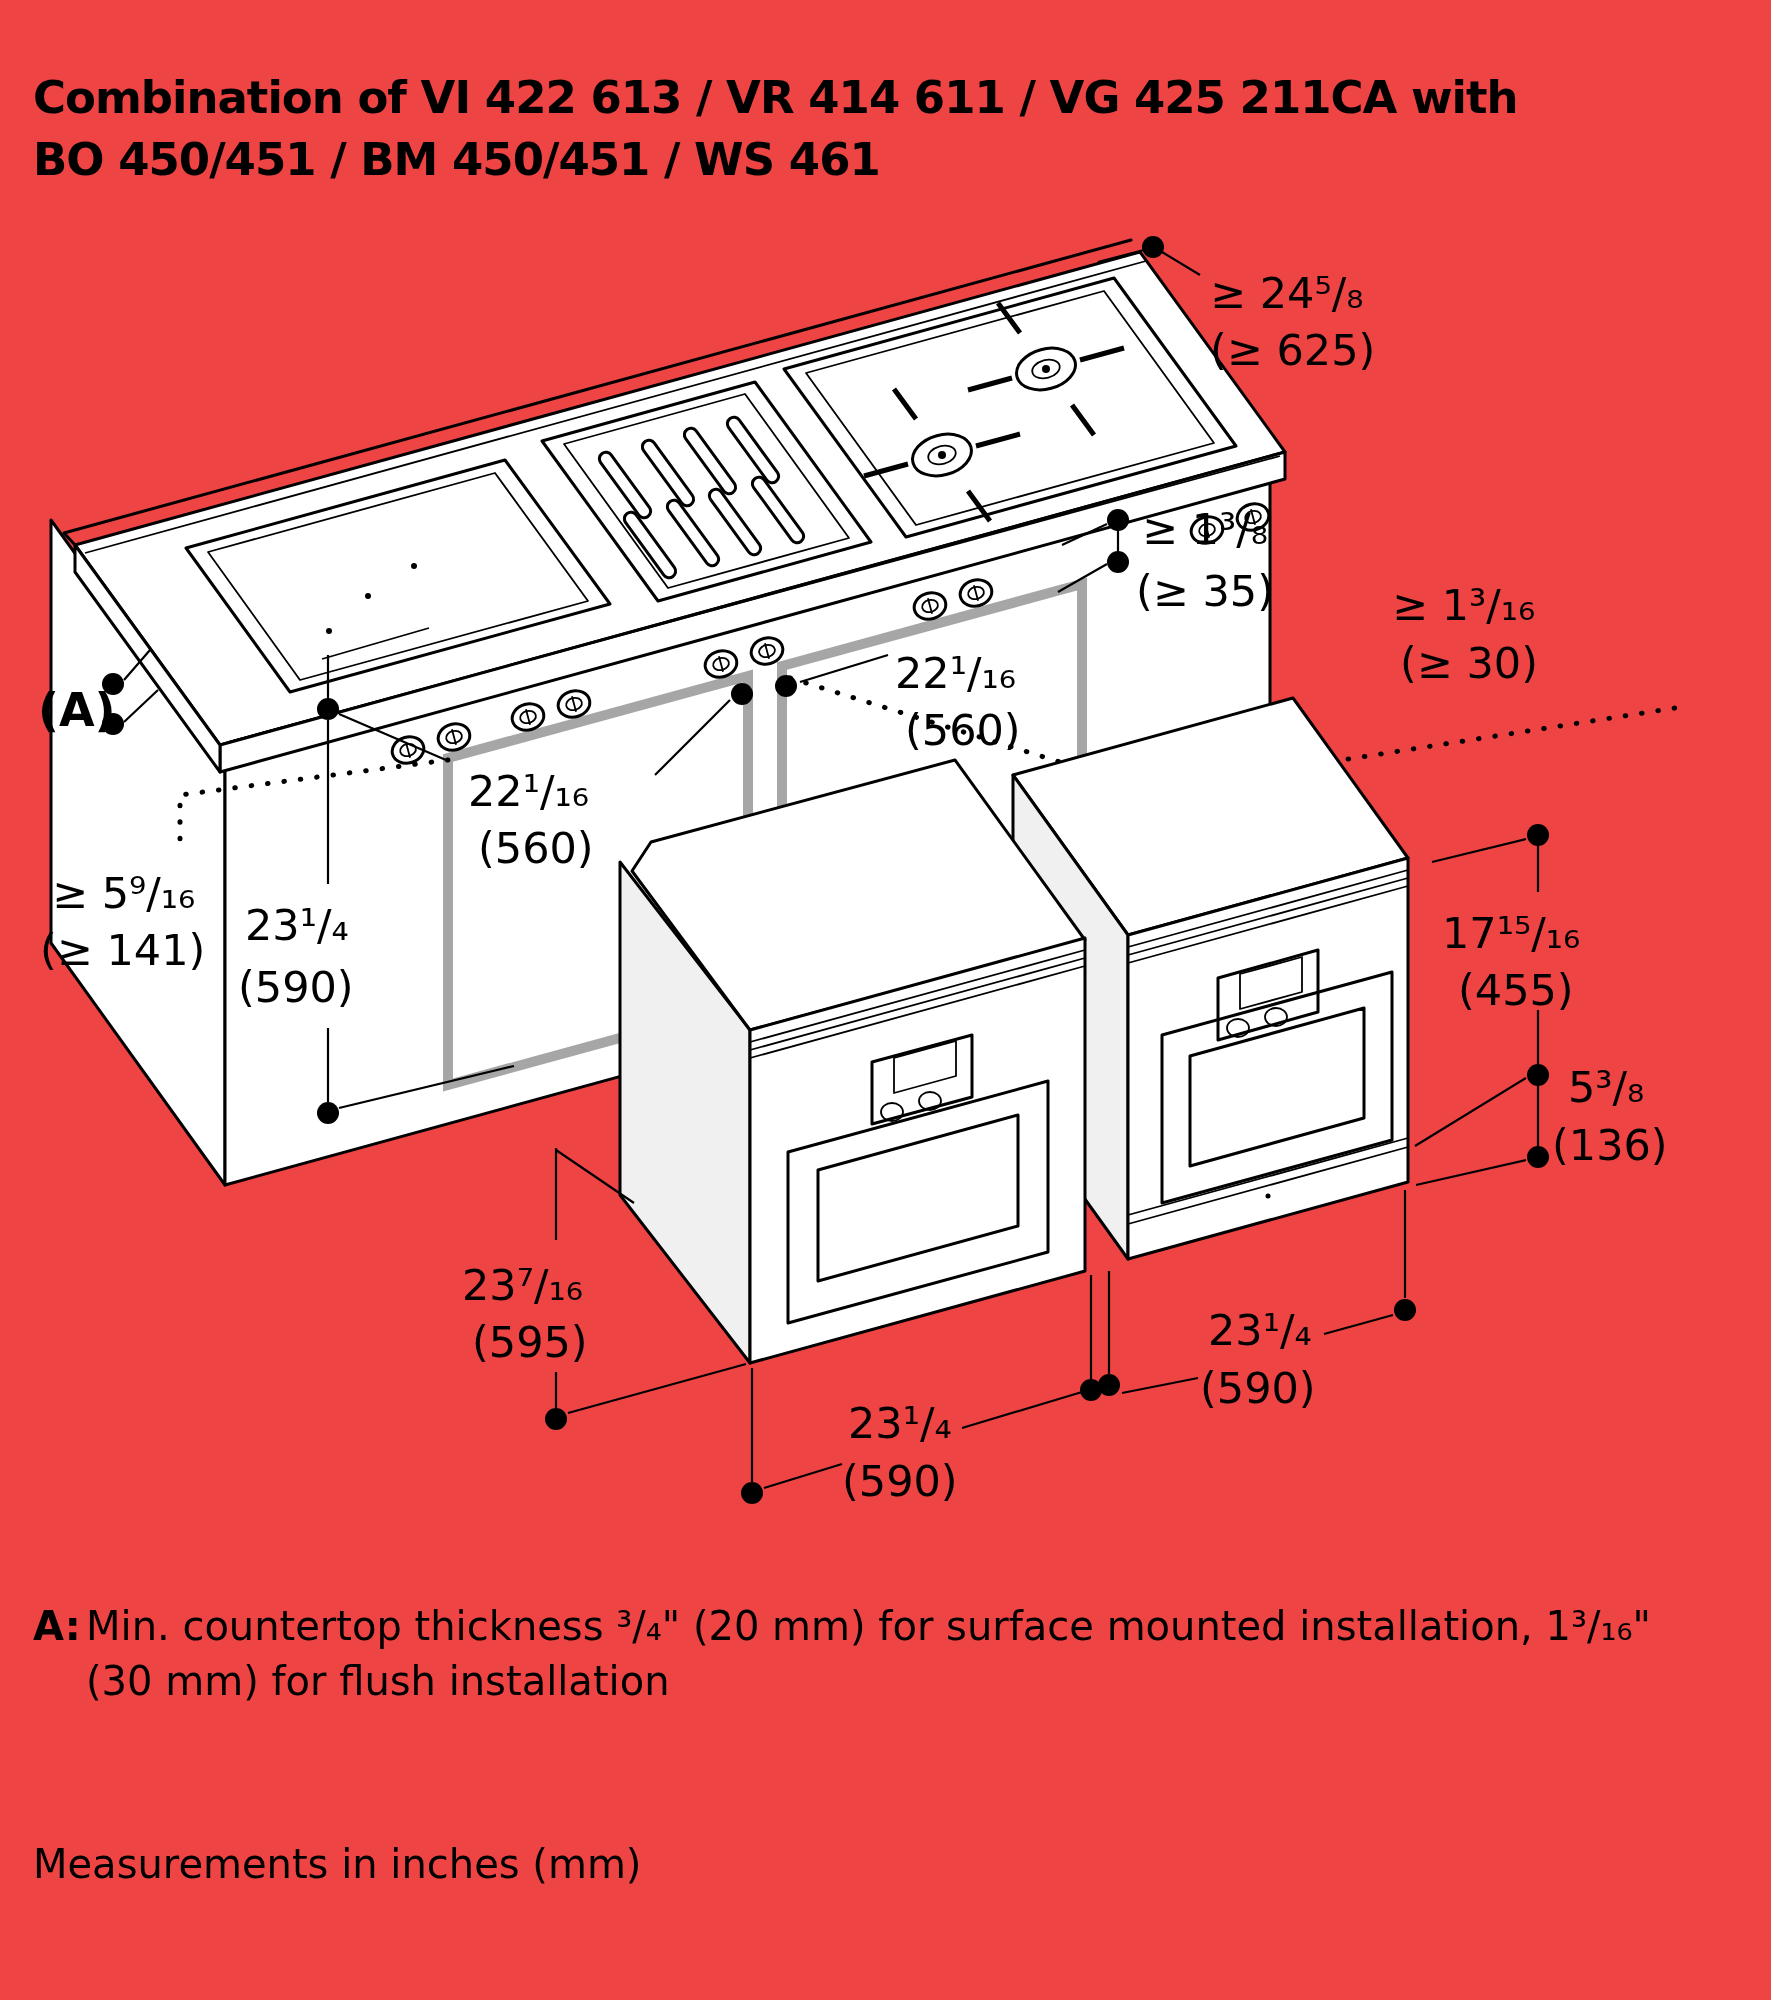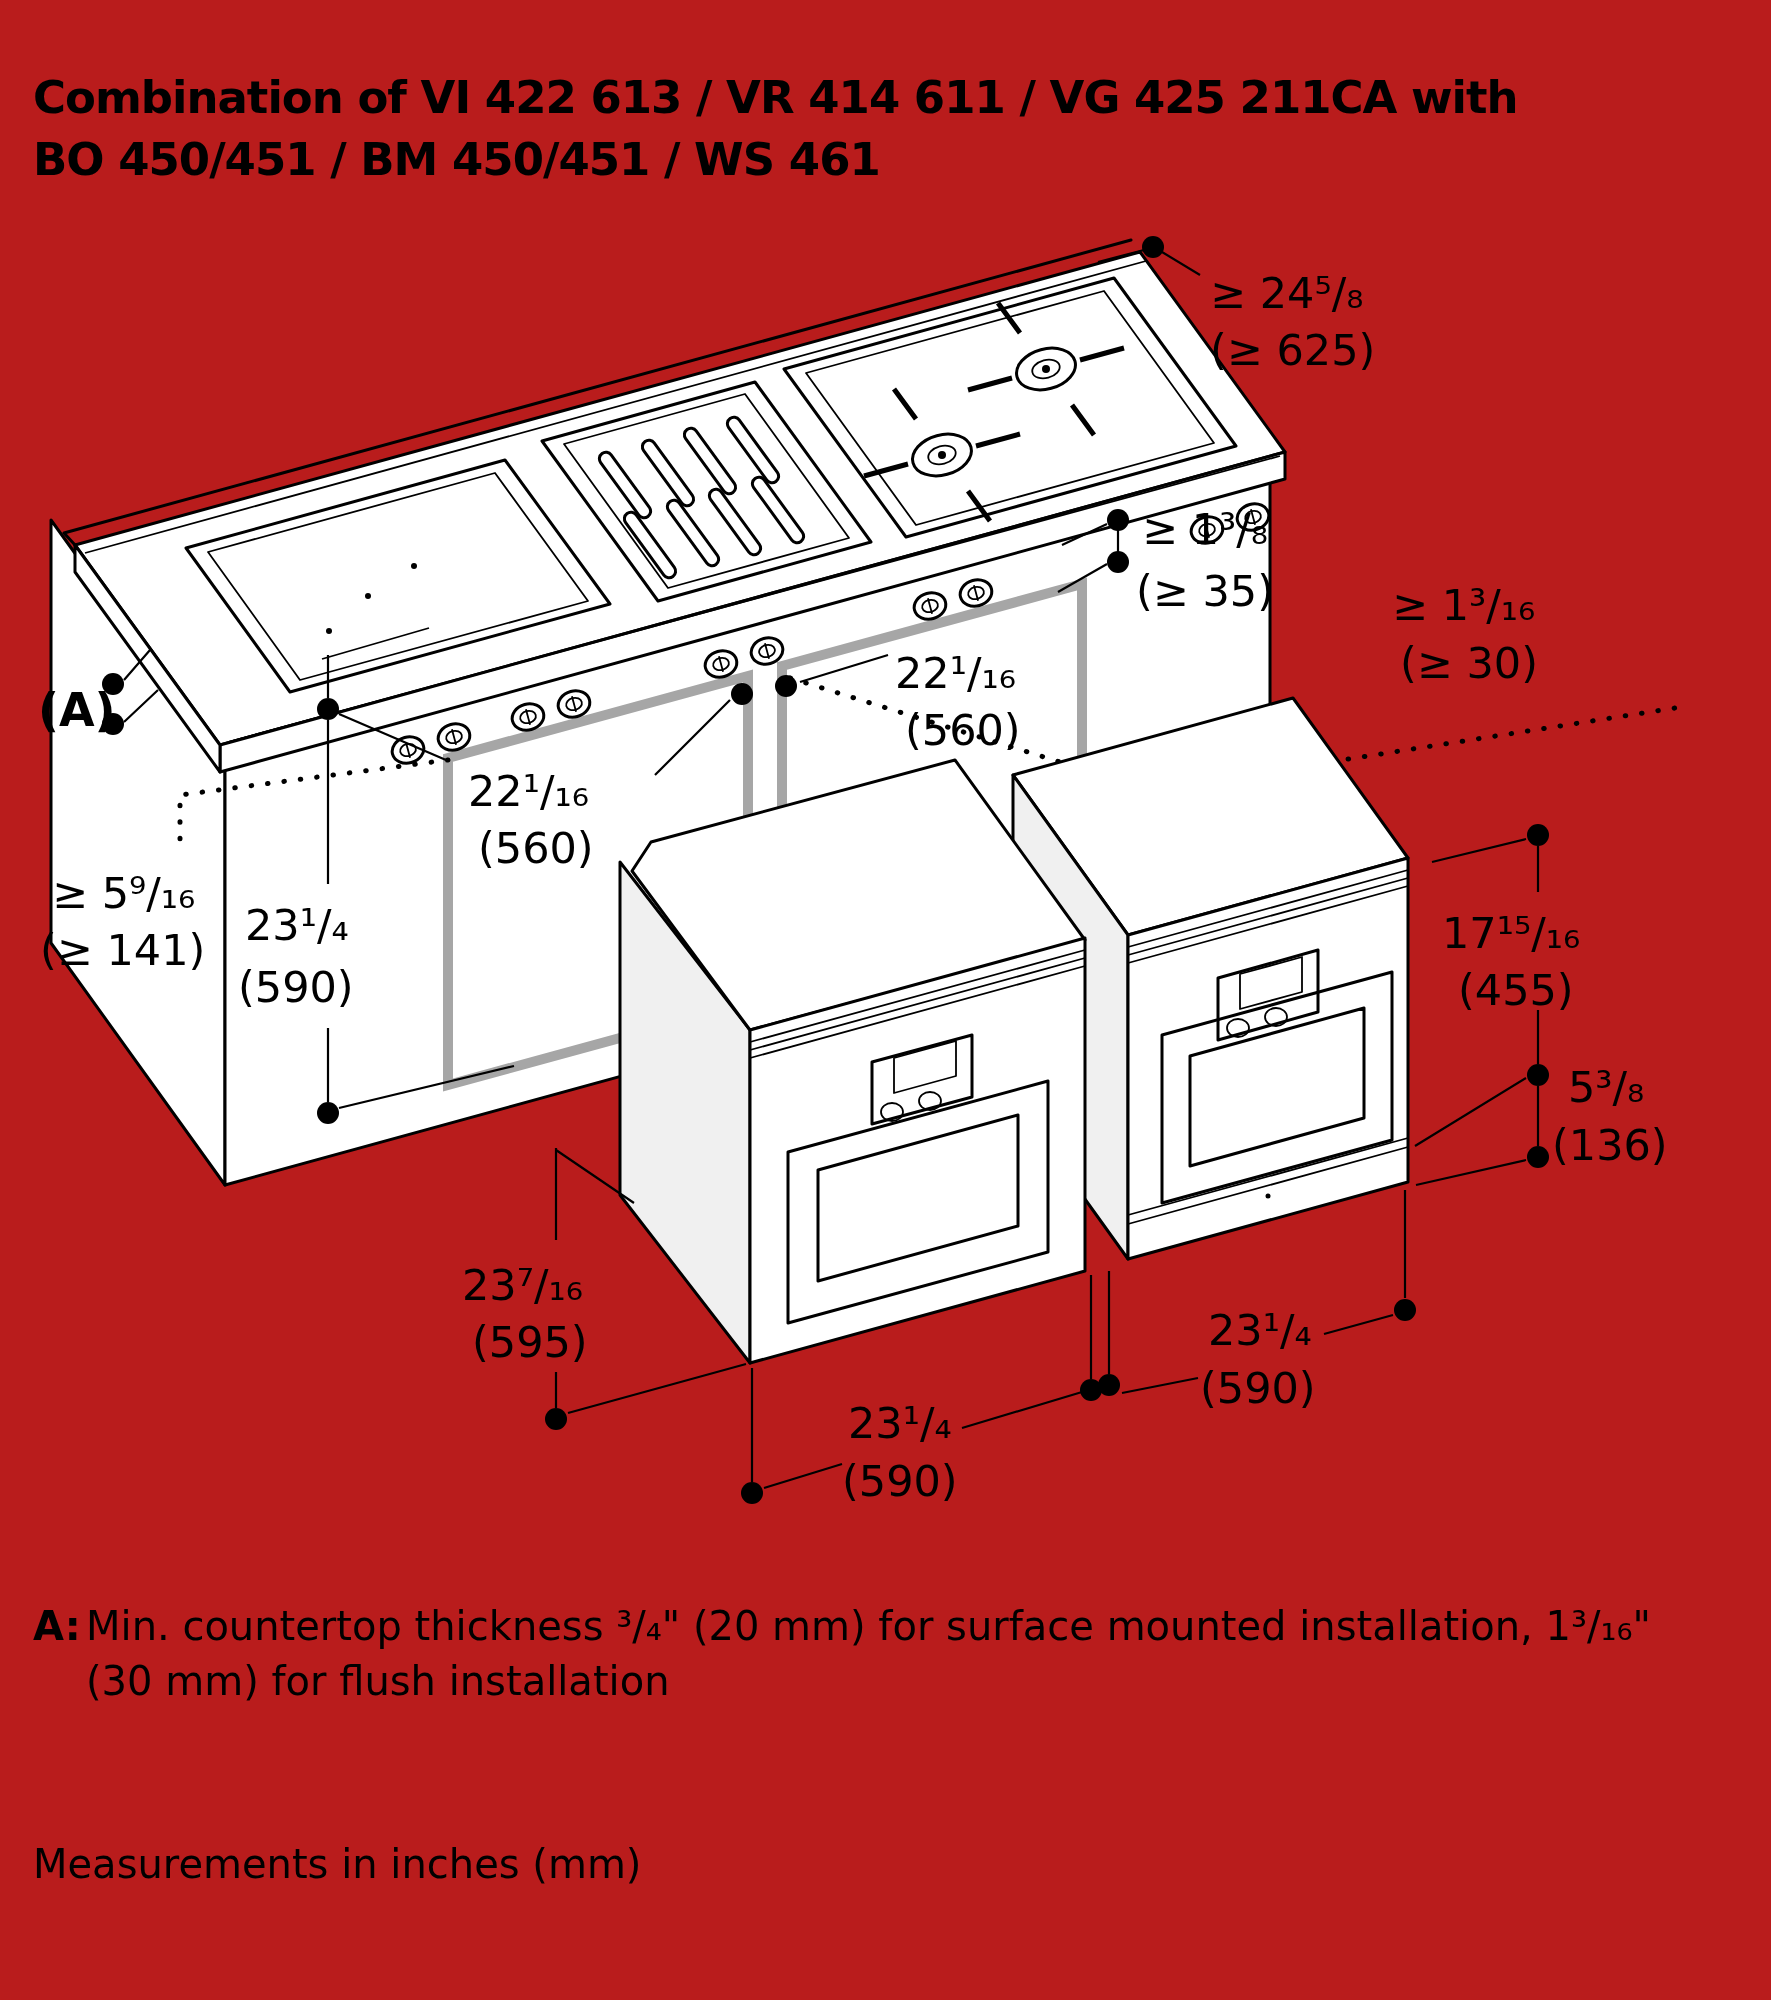--- a/index.html
+++ b/index.html
@@ -1,16 +1,16 @@
 <!DOCTYPE html>
 <html><head>
 <meta charset="utf-8">
 <style>
   html,body{margin:0;padding:0;background:#fff;}
-  .page{position:relative;width:1771px;height:2000px;background:#b91c1c;overflow:hidden;
+  .page{position:relative;width:1771px;height:2000px;background:#ef4444;overflow:hidden;
         font-family:"DejaVu Sans",sans-serif;}
   svg{position:absolute;left:0;top:0;}
   .ln{fill:none;stroke:#000;stroke-width:3;stroke-linejoin:round;stroke-linecap:round;}
   .thin{fill:none;stroke:#000;stroke-width:1.8;stroke-linejoin:round;}
   .wfill{fill:#ffffff;stroke:#000;stroke-width:3;stroke-linejoin:round;}
   .lfill{fill:#f0f0f0;stroke:#000;stroke-width:3;stroke-linejoin:round;}
   .gray{fill:none;stroke:#a6a6a6;stroke-width:10;stroke-linejoin:miter;}
   .dotted{fill:none;stroke:#000;stroke-width:5;stroke-dasharray:0.5 16;stroke-linecap:round;}
   .leader{fill:none;stroke:#000;stroke-width:2.2;}
   .dim{font-size:43px;fill:#000;font-family:"DejaVu Sans",sans-serif;}

